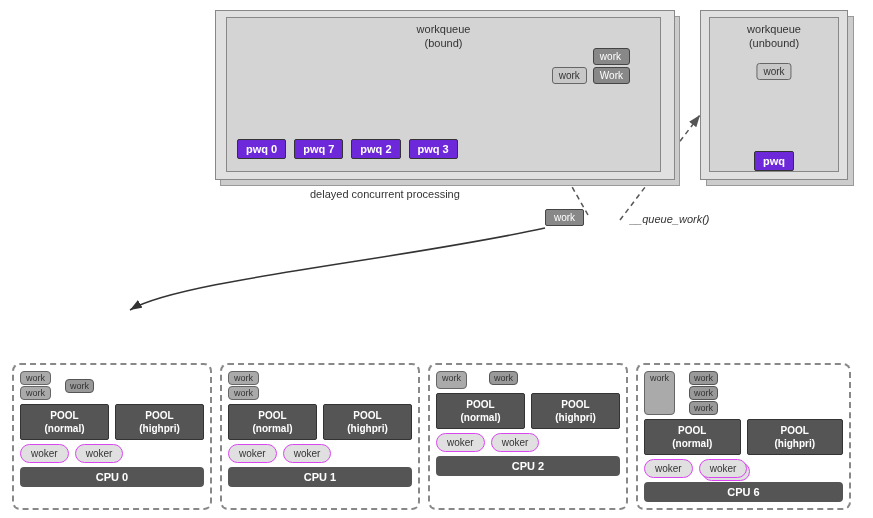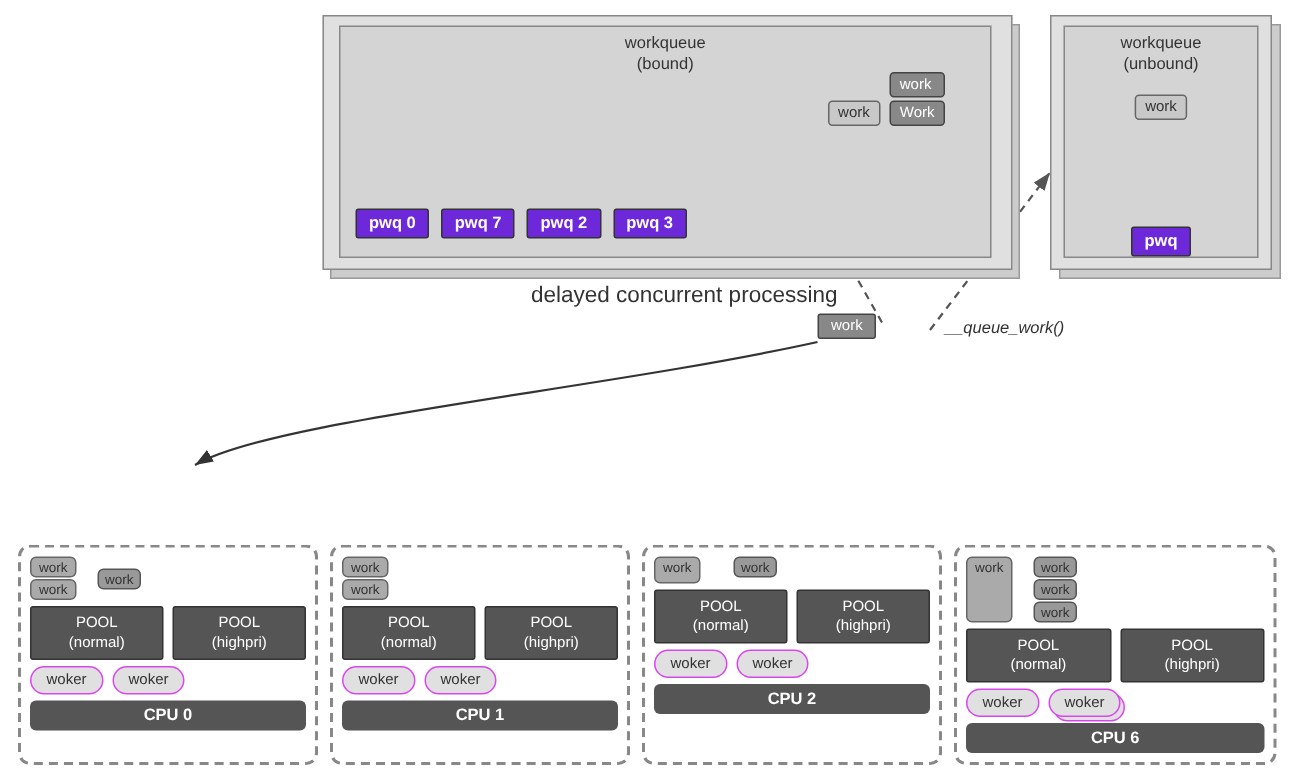--- a/index.html
+++ b/index.html
@@ -80,21 +80,21 @@
       margin-top: 4px;
     }
 
     .pool-box {
       background: #555;
       color: #fff;
       border: 1px solid #333;
       border-radius: 2px;
       padding: 4px 16px;
       font-size: 10px;
-      font-weight: normal;
+      font-weight: bold;
       text-align: center;
       line-height: 1.3;
     }
 
     .woker-box {
       display: inline-block;
       background: #e0e0e0;
       border: 1px solid #d946ef;
       border-radius: 12px;
       padding: 3px 10px;
@@ -126,24 +126,23 @@
       position: absolute;
       top: 0;
       left: 0;
       width: 873px;
       height: 518px;
       pointer-events: none;
     }
 
     .delayed-label {
       position: absolute;
-      font-size: 15px;
-      color: #333;
-      text-align: center;
-      margin-left: 44px;
+      font-size: 11px;
+      color: #333;
+      text-align: center;
     }
 
     .queue-work-label {
       position: absolute;
       font-size: 11px;
       color: #333;
       font-style: italic;
     }
 
     

